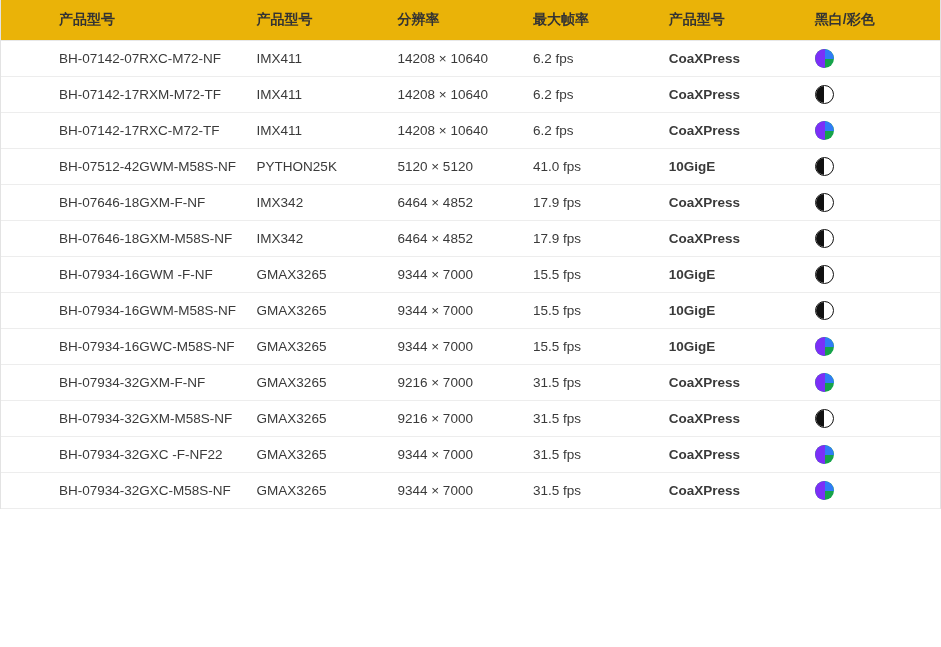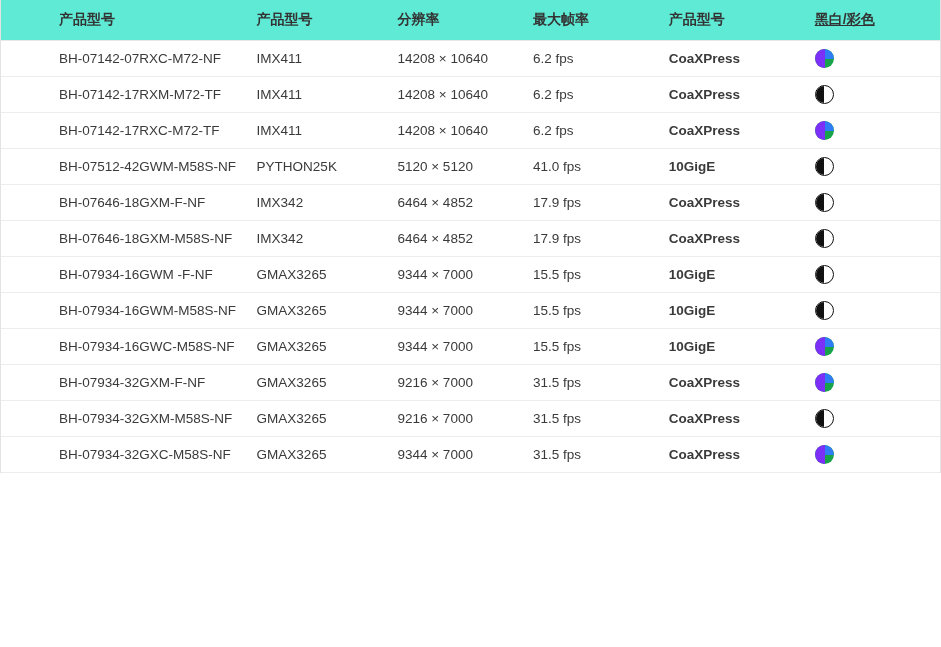--- a/index.html
+++ b/index.html
@@ -20,21 +20,21 @@
     border-left: 1px solid #e3e3e3;
     border-right: 1px solid #e3e3e3;
     background: #fff;
   }
   table.spec-table {
     width: 100%;
     border-collapse: collapse;
     table-layout: fixed;
   }
   table.spec-table th {
-    background: #5eead4;
+    background: #eab308;
     font-size: 14px;
     font-weight: bold;
     color: #333;
     text-align: left;
     padding: 11px 0 11px 0;
     height: 36px;
     box-sizing: border-box;
     border-bottom: 1px solid #e8e8e8;
   }
   table.spec-table td {
@@ -45,21 +45,21 @@
     box-sizing: border-box;
     border-bottom: 1px solid #ededed;
     vertical-align: middle;
   }
   
   .col-model   { width: 245px; padding-left: 58px !important; }
   .col-sensor  { width: 135px; padding-left: 0 !important; }
   .col-res     { width: 130px; padding-left: 0 !important; }
   .col-fps     { width: 130px; padding-left: 0 !important; }
   .col-iface   { width: 140px; padding-left: 0 !important; font-weight: bold; }
-  .col-color   { width: 120px; padding-left: 0 !important; text-decoration: underline; }
+  .col-color   { width: 120px; padding-left: 0 !important; }
 
   th.col-model  { padding-left: 58px; }
 
   
   .disc {
     display: inline-block;
     width: 19px;
     height: 19px;
     border-radius: 50%;
     position: relative;
@@ -201,20 +201,28 @@
         </tr>
         <tr>
           <td class="col-model">BH-07934-32GXM-M58S-NF</td>
           <td class="col-sensor">GMAX3265</td>
           <td class="col-res">9216 × 7000</td>
           <td class="col-fps">31.5 fps</td>
           <td class="col-iface">CoaXPress</td>
           <td class="col-color disc-cell"><span class="disc mono"></span></td>
         </tr>
         <tr>
+          <td class="col-model">BH-07934-32GXC -F-NF22</td>
+          <td class="col-sensor">GMAX3265</td>
+          <td class="col-res">9344 × 7000</td>
+          <td class="col-fps">31.5 fps</td>
+          <td class="col-iface">CoaXPress</td>
+          <td class="col-color disc-cell"><span class="disc color"></span></td>
+        </tr>
+        <tr>
           <td class="col-model">BH-07934-32GXC-M58S-NF</td>
           <td class="col-sensor">GMAX3265</td>
           <td class="col-res">9344 × 7000</td>
           <td class="col-fps">31.5 fps</td>
           <td class="col-iface">CoaXPress</td>
           <td class="col-color disc-cell"><span class="disc color"></span></td>
         </tr>
       </tbody>
   </table>
 </div>

